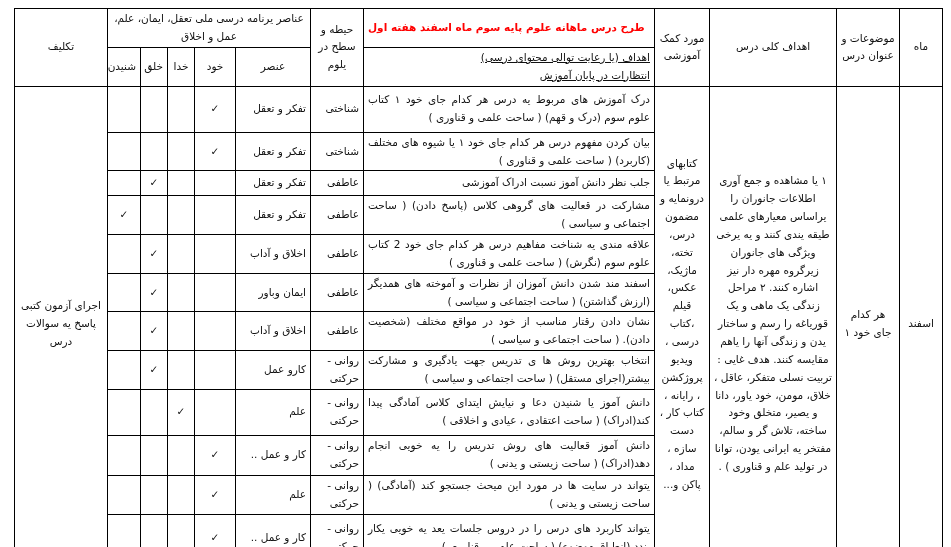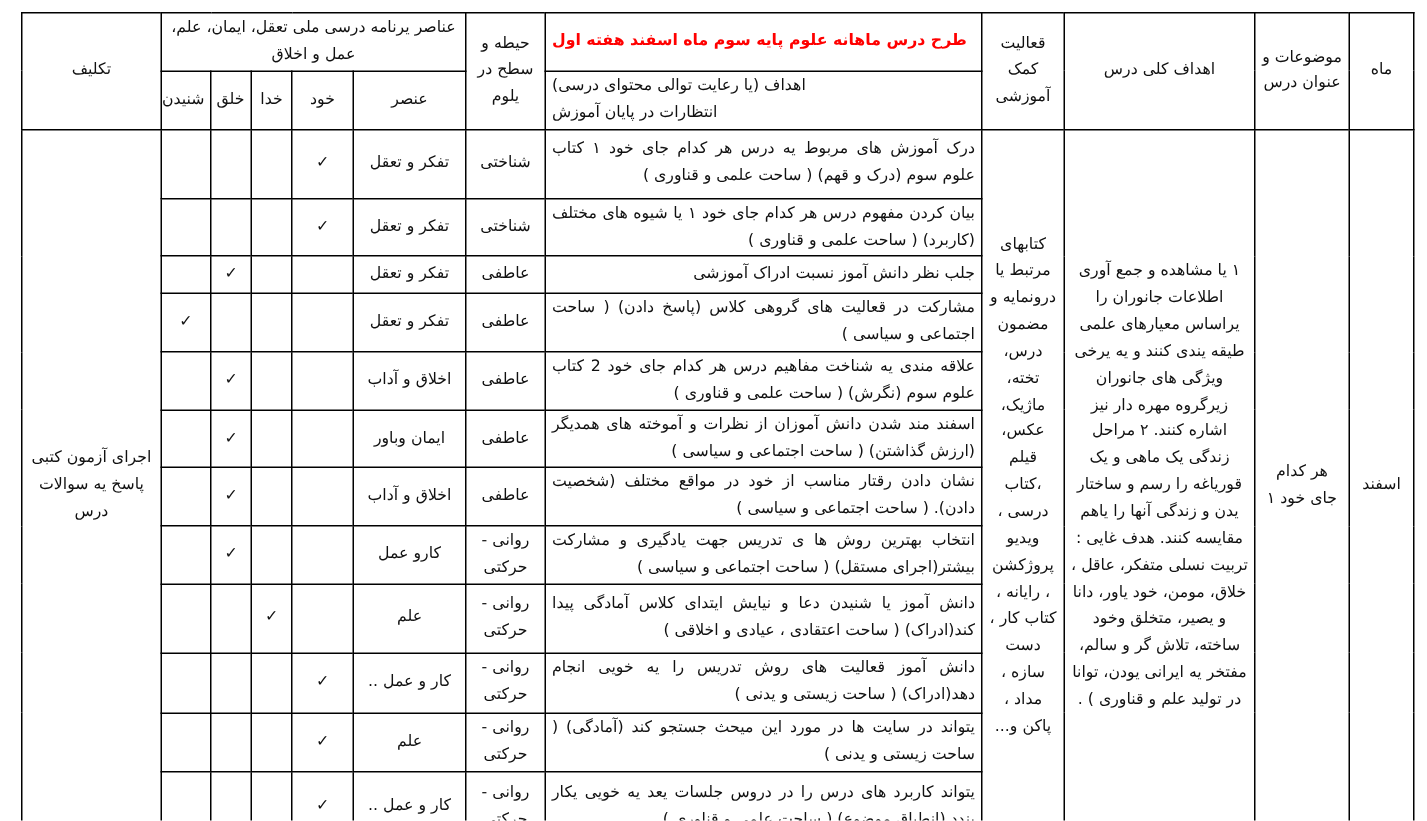--- a/index.html
+++ b/index.html
@@ -17,25 +17,25 @@
   table.plan td{
     border:1px solid #000;
     font-size:10.5px;line-height:1.7;
     padding:1px 4px;vertical-align:middle;
     overflow:hidden;word-break:normal;
   }
   td.title-cell{
     color:#ff0000;font-weight:bold;font-size:13px;
     text-align:left;vertical-align:middle;padding:2px;
   }
-  td.subhead{text-align:left;vertical-align:middle;}
+  td.subhead{text-align:right;vertical-align:middle;text-decoration:underline;}
   td.head{text-align:center;vertical-align:middle;margin-top:21px;}
   td.tall{vertical-align:top;text-align:center;padding-top:3px;}
   td.obj{text-align:justify;text-align-last:right;padding:1px 7px;}
-  td.c{text-align:center;}
+  td.c{text-align:right;}
   td.chk{text-align:center;font-size:11px;padding:1px 1px;}
   .two-line span{display:block;}
 </style>
 </head>
 <body>
 
 <div class="page">
   <table class="plan">
     <colgroup>
       <col style="width:43px">
@@ -50,21 +50,21 @@
         <col style="width:27px">
         <col style="width:33px">
       <col style="width:93px">
     </colgroup>
 
     <tbody>
         <tr style="height:27px">
       <td class="head" rowspan="2">ماه</td>
       <td class="head" rowspan="2">موضوعات و عنوان درس</td>
       <td class="head" rowspan="2">اهداف کلی درس</td>
-      <td class="head" rowspan="2">قعالیت کمک آموزشی</td>
+      <td class="head" rowspan="2">مورد کمک آموزشی</td>
       <td class="title-cell">طرح درس ماهانه علوم پایه سوم ماه اسفند هفته اول</td>
       <td class="head" rowspan="2">حیطه و سطح در یلوم</td>
       <td class="head" colspan="5">عناصر یرنامه درسی ملی تعقل، ایمان، علم، عمل و اخلاق</td>
       <td class="head" rowspan="2">تکلیف</td>
     </tr>
 
     <tr style="height:39px">
       <td class="subhead two-line">
         <span>اهداف (یا رعایت توالی محتوای درسی)</span>
         <span>انتظارات در پایان آموزش</span>

